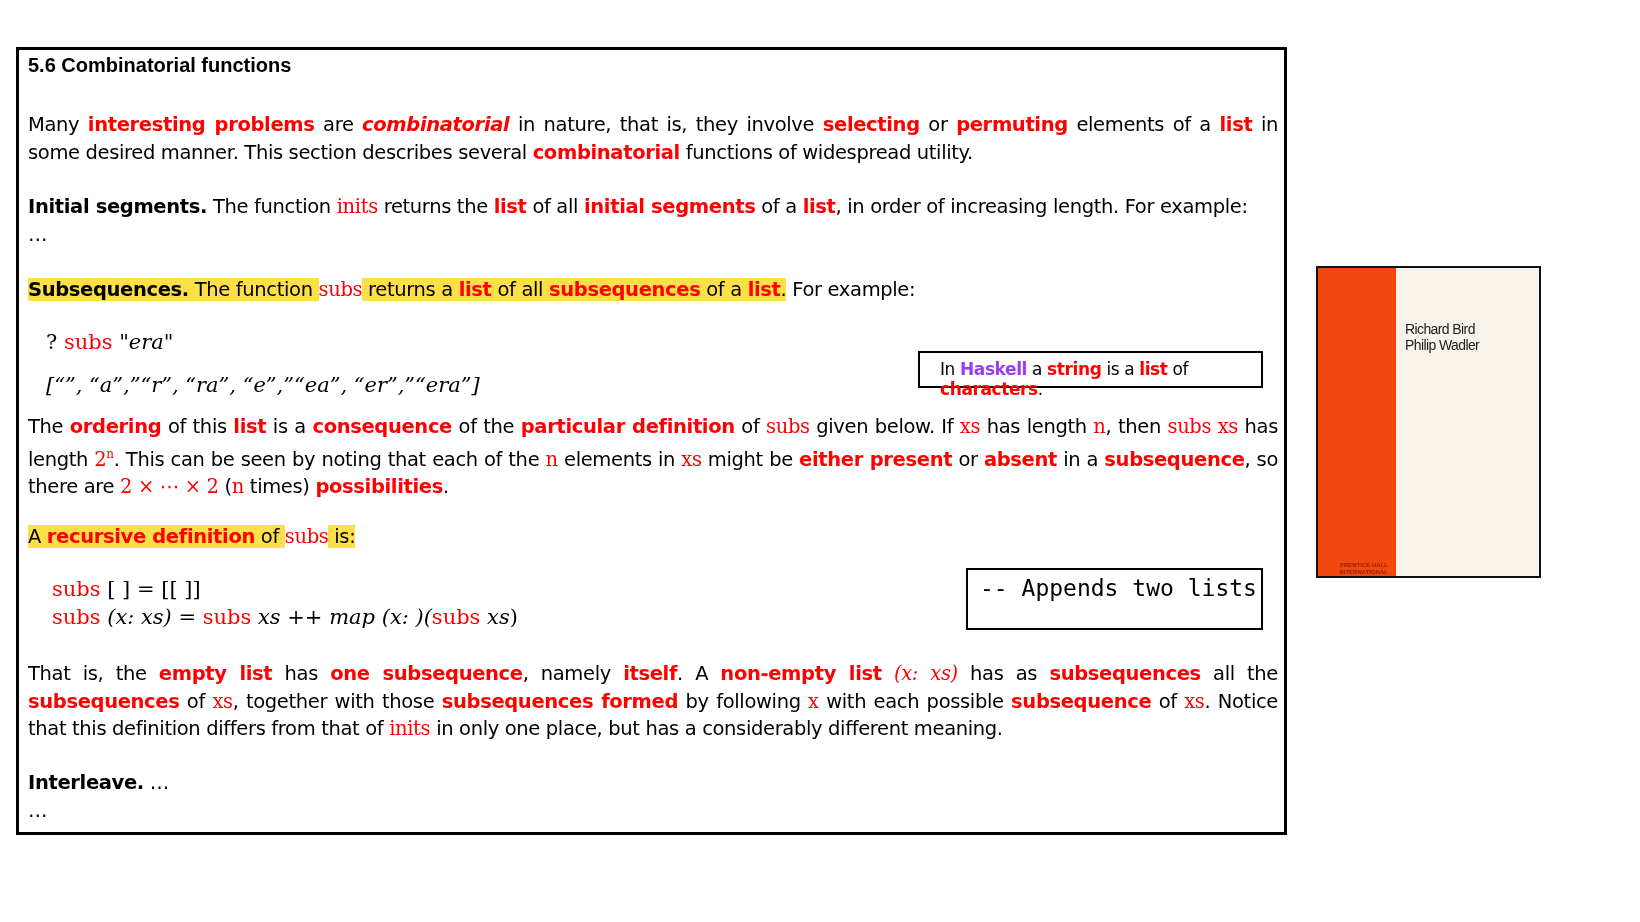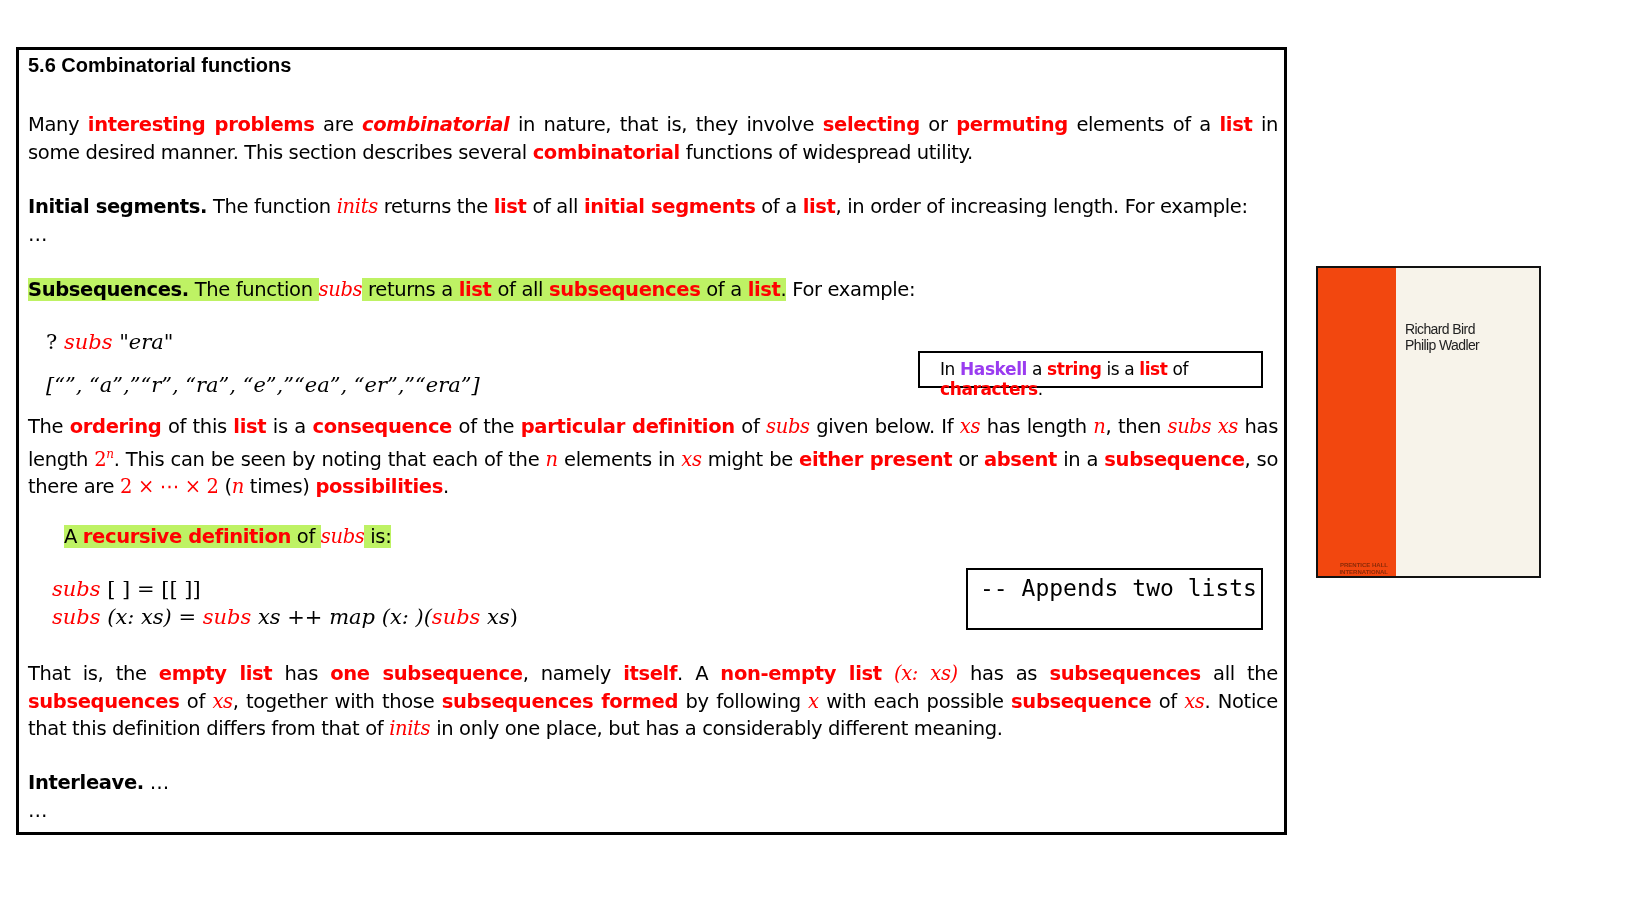--- a/index.html
+++ b/index.html
@@ -6,26 +6,26 @@
     body { width: 1640px; height: 922px; position: relative; overflow: hidden;
            font-family: "Liberation Sans", sans-serif; color: #000; }
     .frame { position: absolute; left: 16px; top: 47px; width: 1271px; height: 788px;
              border: 3px solid #000; box-sizing: border-box; }
     .title { position: absolute; left: 28px; top: 54px; font-size: 20px; font-weight: bold;
              font-family: "Liberation Sans", sans-serif; }
     .para { position: absolute; left: 28px; width: 1250px; font-family: "DejaVu Sans", sans-serif;
             font-size: 19.5px; line-height: 27.5px; text-align: justify; letter-spacing: -0.35px; }
     .r { color: #ff0000; font-weight: bold; }
     .ri { color: #ff0000; font-weight: bold; font-style: italic; }
-    .m { font-family: "DejaVu Serif", serif; font-style: italic; color: #ff0000; font-weight: normal; }
+    .m { font-family: "DejaVu Serif", serif; color: #ff0000; font-weight: normal; }
     .mk { font-family: "DejaVu Serif", serif; font-style: italic; color: #000; }
     .mn { font-family: "DejaVu Serif", serif; color: #000; }
     .mr { font-family: "DejaVu Serif", serif; color: #ff0000; }
     .b { font-weight: bold; }
-    .hl { background: #bef264; }
+    .hl { background: #fde047; }
     .purple { color: #9a3cf0; font-weight: bold; }
     .math-line { position: absolute; font-family: "DejaVu Serif", serif; font-size: 21px; white-space: nowrap; }
     .note-box { position: absolute; border: 2px solid #000; box-sizing: border-box; background: #fff; }
     .note1 { left: 918px; top: 351px; width: 345px; height: 37px; font-size: 17px;
              font-family: "DejaVu Sans", sans-serif; padding: 6px 0 0 20px; letter-spacing: -0.4px; }
     .note2 { left: 966px; top: 568px; width: 297px; height: 62px; font-family: "DejaVu Sans Mono", monospace;
              font-size: 23px; padding: 6px 0 0 12px; line-height: 25px; white-space: pre; }
     .book { position: absolute; left: 1316px; top: 266px; width: 225px; height: 312px;
             border: 2px solid #111; box-sizing: border-box; background: #f7f3ea; overflow: hidden; }
     .book-spine { position: absolute; left: 0; top: 0; width: 78px; height: 100%; background: #f2470f; }
@@ -51,21 +51,21 @@
 
 <div class="para" style="top:276px;"><span class="hl"><span class="b">Subsequences.</span><span> The function </span></span><span class="m">subs</span><span class="hl"><span> returns a </span><span class="r">list</span><span> of all </span><span class="r">subsequences</span><span> of a </span><span class="r">list</span><span>.</span></span><span> For example:</span></div>
 
 <div class="math-line" style="left:46px; top:330px;"><span class="mn">? </span><span class="m">subs</span><span class="mk"> "era"</span></div>
 <div class="math-line" style="left:46px; top:373px;"><span class="mk">[“”,  “a”,”“r”,  “ra”,  “e”,”“ea”,  “er”,”“era”]</span></div>
 
 <div class="note-box note1"><span>In </span><span class="purple">Haskell</span><span> a </span><span class="r">string</span><span> is a </span><span class="r">list</span><span> of </span><span class="r">characters</span><span>.</span></div>
 
 <div class="para" style="top:413px;"><span>The </span><span class="r">ordering</span><span> of this </span><span class="r">list</span><span> is a </span><span class="r">consequence</span><span> of the </span><span class="r">particular definition</span><span> of </span><span class="m">subs</span><span> given below. If </span><span class="m">xs</span><span> has length </span><span class="m">n</span><span>, then </span><span class="m">subs xs</span><span> has length </span><span class="mr">2</span><sup class="m" style="font-size:12px;">n</sup><span>. This can be seen by noting that each of the </span><span class="m">n</span><span> elements in </span><span class="m">xs</span><span> might be </span><span class="r">either present</span><span> or </span><span class="r">absent</span><span> in a </span><span class="r">subsequence</span><span>, so there are </span><span class="mr">2 × ⋯ × 2</span><span> (</span><span class="m">n</span><span> times) </span><span class="r">possibilities</span><span>.</span></div>
 
-<div class="para" style="top:523px;margin-left:36px;"><span class="hl"><span>A </span><span class="r">recursive definition</span><span> of </span></span><span class="m">subs</span><span class="hl"><span> is:</span></span></div>
+<div class="para" style="top:523px;"><span class="hl"><span>A </span><span class="r">recursive definition</span><span> of </span></span><span class="m">subs</span><span class="hl"><span> is:</span></span></div>
 
 <div class="math-line" style="left:52px; top:577px;"><span class="m">subs</span><span class="mn"> [ ] = [[ ]]</span></div>
 <div class="math-line" style="left:52px; top:605px;"><span class="m">subs</span><span class="mk"> (x: xs) = </span><span class="m">subs</span><span class="mk"> xs ++ map (x: )(</span><span class="m">subs</span><span class="mk"> xs</span><span class="mn">)</span></div>
 
 <div class="note-box note2"><div>-- Appends two lists</div></div>
 
 <div class="para" style="top:660px;"><span>That is, the </span><span class="r">empty list</span><span> has </span><span class="r">one subsequence</span><span>, namely </span><span class="r">itself</span><span>. A </span><span class="r">non-empty list</span><span> </span><span class="mr" style="font-style:italic;">(x: xs)</span><span> has as </span><span class="r">subsequences</span><span> all the </span><span class="r">subsequences</span><span> of </span><span class="m">xs</span><span>, together with those </span><span class="r">subsequences formed</span><span> by following </span><span class="m">x</span><span> with  each possible </span><span class="r">subsequence</span><span> of </span><span class="m">xs</span><span>. Notice that this definition differs from that of </span><span class="m">inits</span><span>  in only one place, but has a considerably different meaning.</span></div>
 
 <div class="para" style="top:769px;"><span class="b">Interleave.</span><span> …</span><br><span>…</span></div>
 

